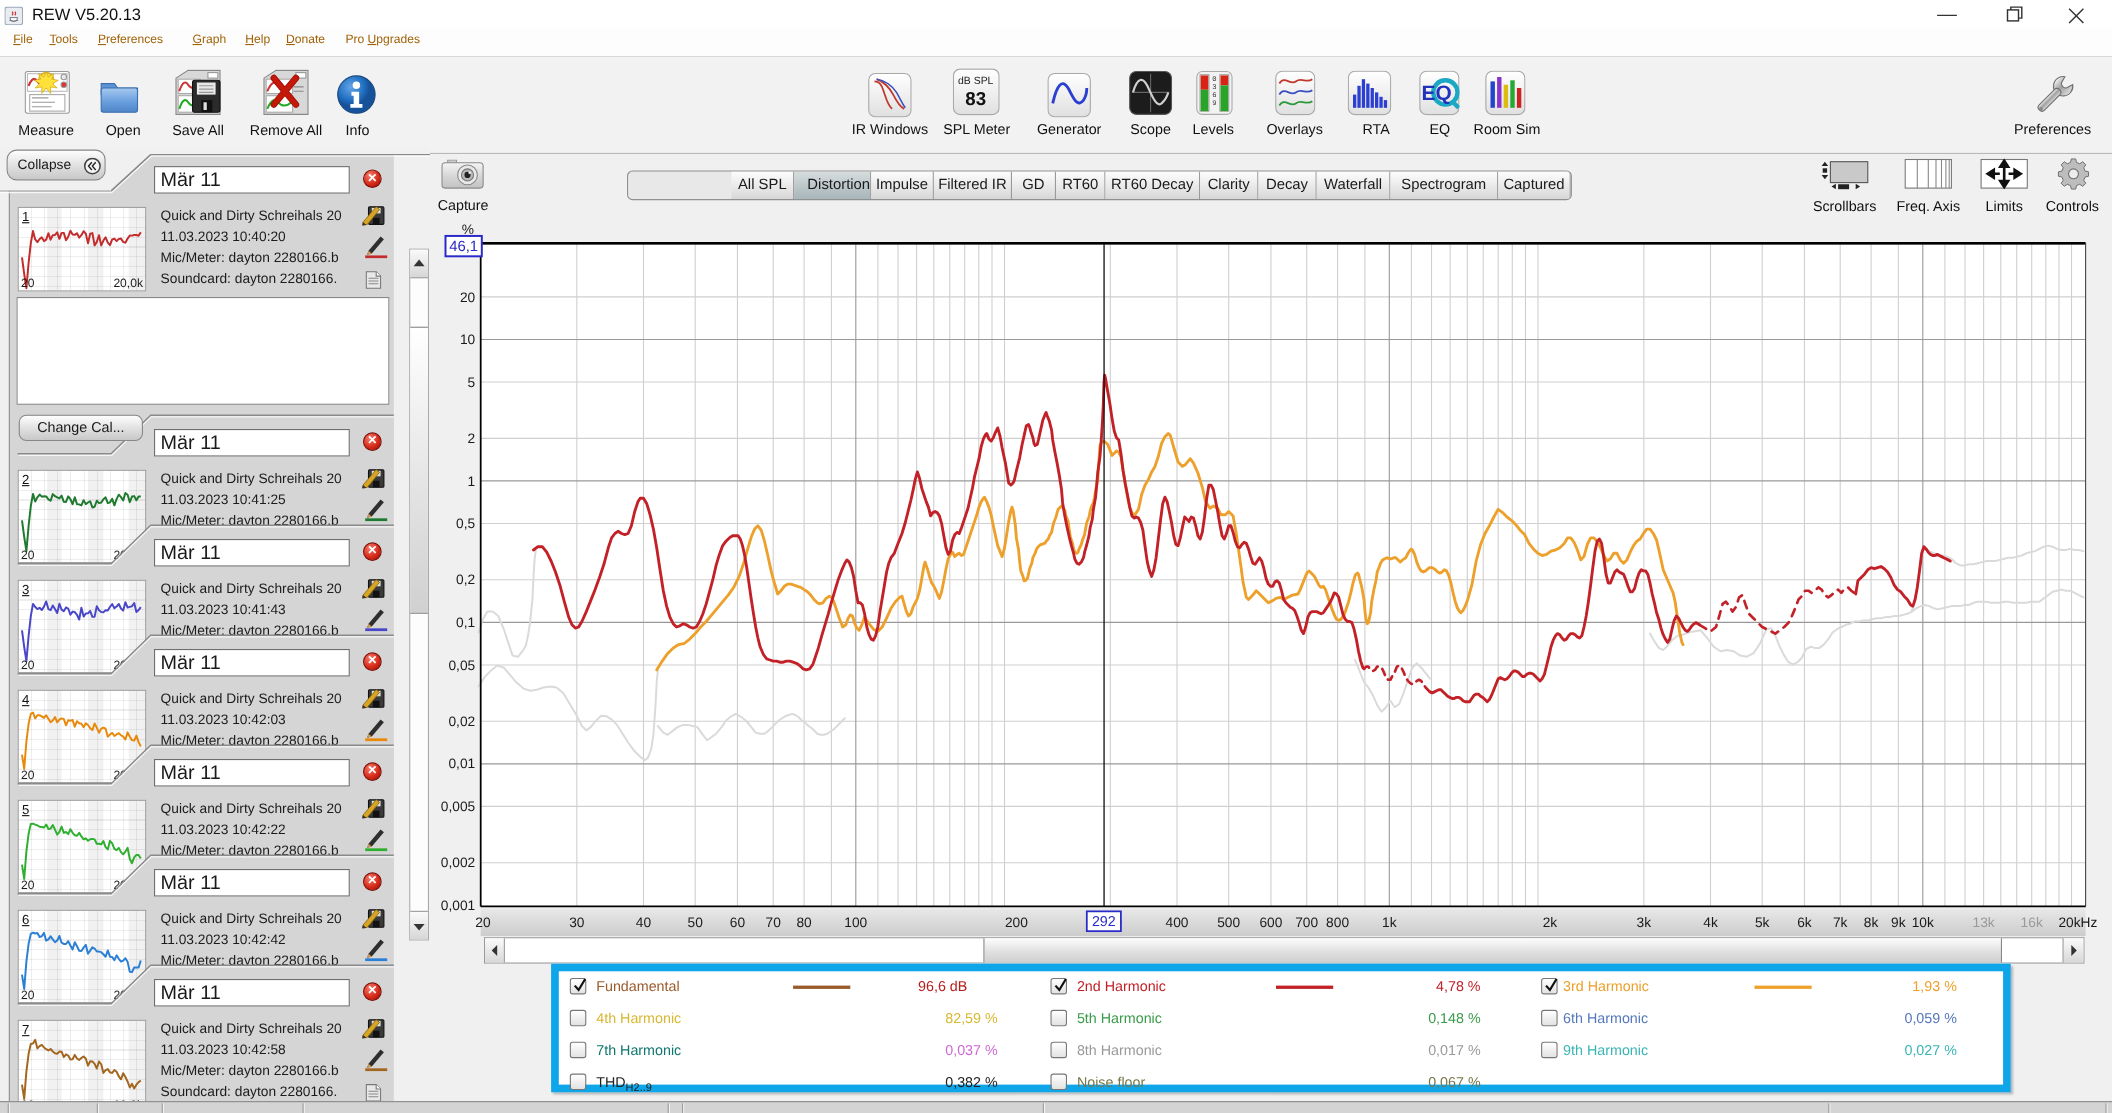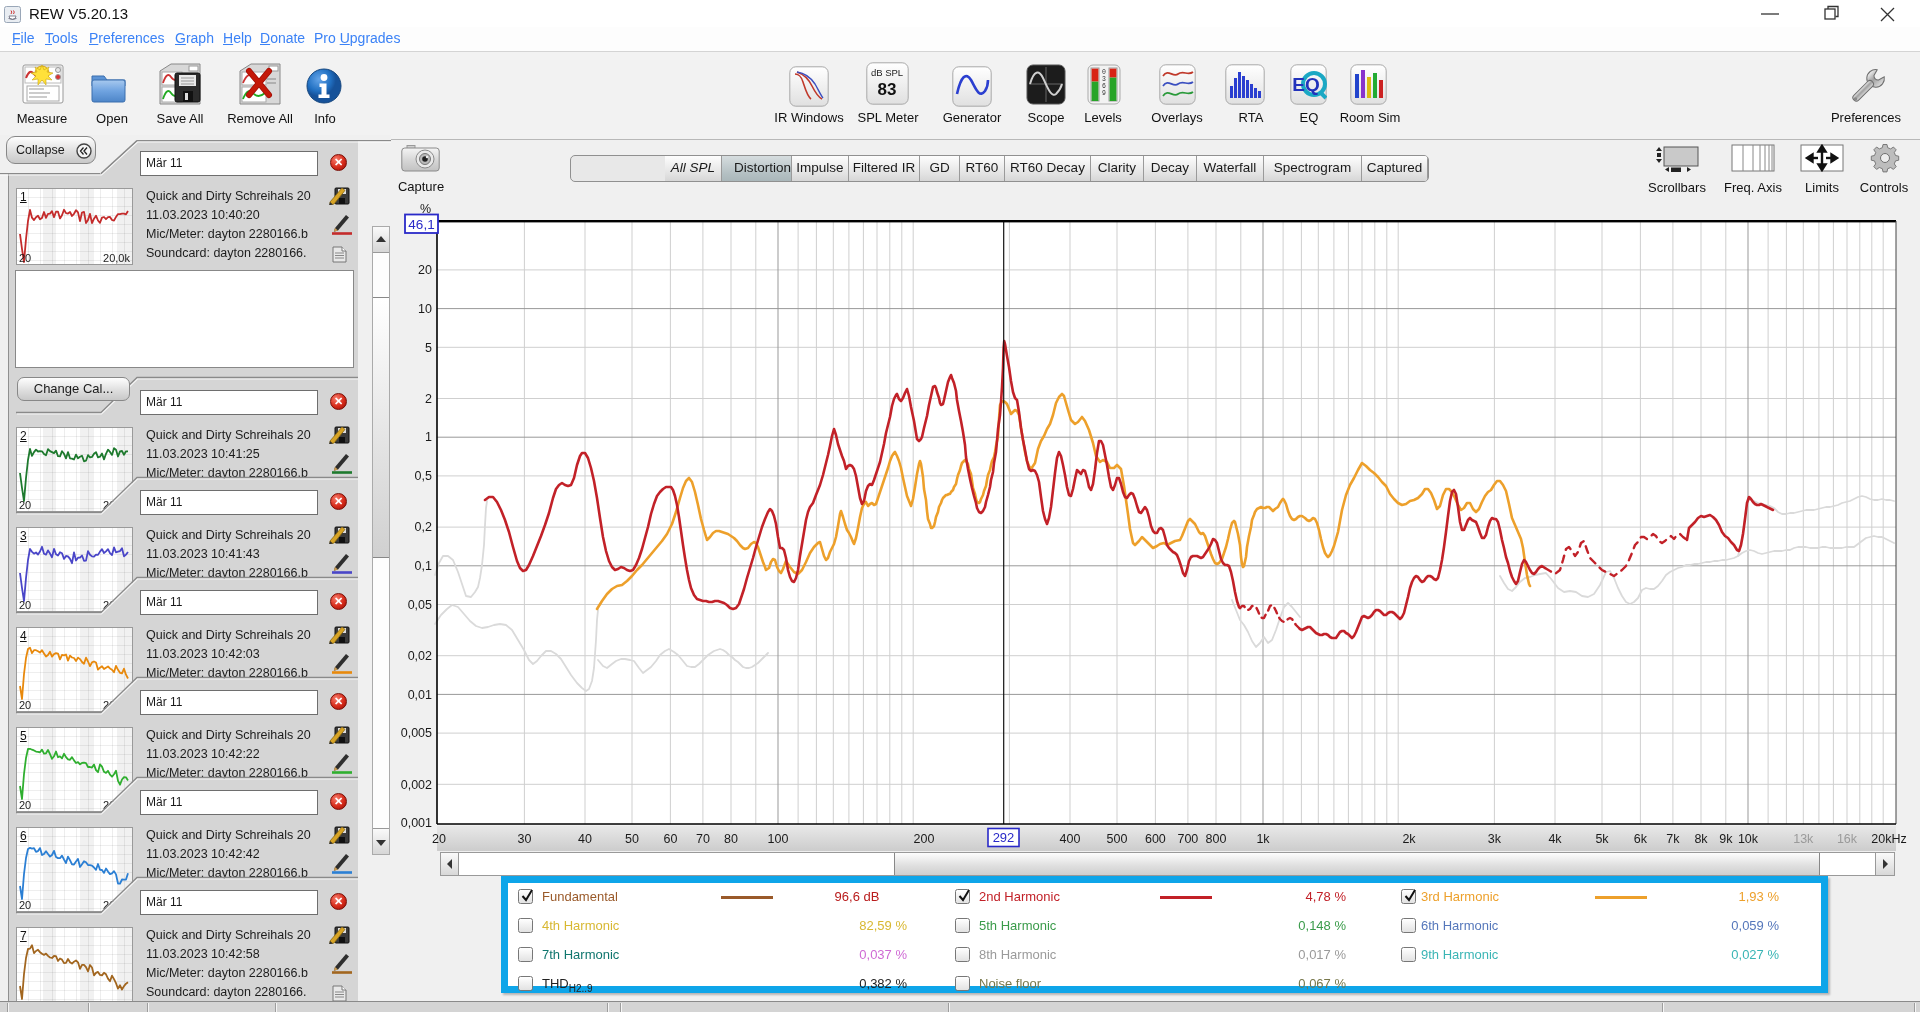--- a/index.html
+++ b/index.html
@@ -1,24 +1,24 @@
 <!DOCTYPE html>
 <html><head><meta charset="utf-8"><style>
 *{margin:0;padding:0;box-sizing:border-box}
 html,body{width:1920px;height:1012px;overflow:hidden;font-family:"Liberation Sans",sans-serif;background:#f0f0f0}
 .abs{position:absolute}
 .lbl{position:absolute;font-size:13px;color:#111;text-align:center;white-space:nowrap}
 .titlebar{position:absolute;left:0;top:0;width:1920px;height:27px;background:#fff}
 .menubar{position:absolute;left:0;top:27px;width:1920px;height:25px;background:#fdfdfd;border-bottom:1px solid #d4d4d4}
-.menuitem{position:absolute;top:3px;font-size:14px;color:#3b82f6}
+.menuitem{position:absolute;top:3px;font-size:11px;color:#a16207}
 .menuitem u{text-decoration:underline}
 .toolbar{position:absolute;left:0;top:52px;width:1920px;height:88px;background:#f2f2f2}
 .leftpanel{position:absolute;left:0;top:0;width:391px;height:1012px;overflow:hidden;z-index:5}
 .card{position:absolute;background:#d5d5d5}
-.mfield{position:absolute;left:140px;width:178px;height:25px;background:#fff;border:1.5px solid #6e6e6e;font-size:12px;color:#1a1a1a;line-height:22px;padding-left:5px}
+.mfield{position:absolute;left:140px;width:178px;height:25px;background:#fff;border:1.5px solid #6e6e6e;font-size:18px;color:#1a1a1a;line-height:22px;padding-left:5px}
 .xbtn{position:absolute;left:330px;width:17px;height:17px;border-radius:50%;background:radial-gradient(circle at 35% 30%,#f87c6c,#d62b1a 55%,#9b0f06 95%);border:1px solid #7a0c04;color:#fff;font-size:11px;font-weight:bold;text-align:center;line-height:15px}
 .thumb{position:absolute;left:16px;width:117px;background:#fff;border:1px solid #9a9a9a}
 .titext{position:absolute;left:146px;width:176px;font-size:12.5px;color:#1c1c1c;white-space:nowrap;overflow:hidden}
 .tlabel{position:absolute;font-size:11px;color:#1c1c1c}
 .btn3d{position:absolute;background:linear-gradient(#fefefe,#dcdcdc 60%,#c8c8c8);border:1px solid #888;border-radius:7px;font-size:13px;color:#1a1a1a;text-align:center}
 .tab{position:absolute;top:0;height:25px;background:linear-gradient(#fdfdfd,#e3e3e3 70%,#d6d6d6);border-right:1px solid #9a9a9a;font-size:13.5px;color:#1a1a1a;text-align:center;line-height:24px;white-space:nowrap}
 .legend{position:absolute;left:501px;top:876px;width:1327px;height:117px;background:#fff;border:7px solid #0ea5e9;z-index:6;box-shadow:2px 2px 2px rgba(0,0,0,0.25)}
 .lrow{position:absolute;height:16px;font-size:13px;white-space:nowrap}
 .cb{position:absolute;width:15px;height:15px;border:1px solid #777;border-radius:2.5px;background:linear-gradient(#fff,#e2e2e2)}
 .cb svg{position:absolute;left:1px;top:-2px}
@@ -401,21 +401,21 @@
 <text x="1847.0" y="843" text-anchor="middle" font-size="12.5" fill="#9a9a9a">16k</text>
 <text x="1889" y="843" text-anchor="middle" font-size="12.5" fill="#1a1a1a">20kHz</text>
 <text x="431" y="213" text-anchor="end" font-size="12.5" fill="#1a1a1a">%</text>
 <rect x="405" y="214.5" width="33" height="18.5" fill="#fff" stroke="#2a2ac8" stroke-width="1.8"></rect>
 <text x="421.5" y="228.5" text-anchor="middle" font-size="13.5" fill="#2a2ac8">46,1</text>
 <rect x="988" y="828.5" width="31" height="18" fill="#fff" stroke="#2a2ac8" stroke-width="1.6"></rect>
 <text x="1003.5" y="842" text-anchor="middle" font-size="13" fill="#2a2ac8">292</text>
 </svg>
 <div class="abs" style="left:570px;top:155px;width:859px;height:27px;border:1px solid #909090;border-radius:5px;overflow:hidden;z-index:4;background:#e8e8e8">
     <div class="tab" style="left:2px;width:92px;margin-top:32px;">SPL &amp; Phase</div>
-    <div class="tab" style="left:94px;width:57px;font-style:italic;">All SPL</div>
+    <div class="tab" style="left:94px;width:57px;">All SPL</div>
     <div class="tab" style="left:151px;width:70px;background:linear-gradient(#d6dddf,#b4c0c3 70%,#aab7ba);text-align:right;">Distortion</div>
     <div class="tab" style="left:221px;width:57px;">Impulse</div>
     <div class="tab" style="left:278px;width:71px;">Filtered IR</div>
     <div class="tab" style="left:349px;width:40px;">GD</div>
     <div class="tab" style="left:389px;width:45px;">RT60</div>
     <div class="tab" style="left:434px;width:86px;">RT60 Decay</div>
     <div class="tab" style="left:520px;width:53px;">Clarity</div>
     <div class="tab" style="left:573px;width:53px;">Decay</div>
     <div class="tab" style="left:626px;width:67px;">Waterfall</div>
     <div class="tab" style="left:693px;width:98px;">Spectrogram</div>

